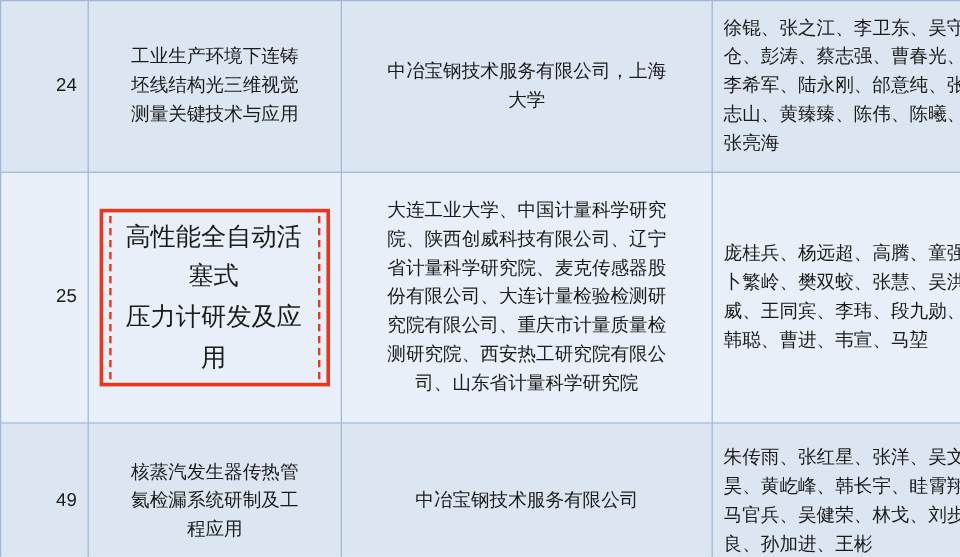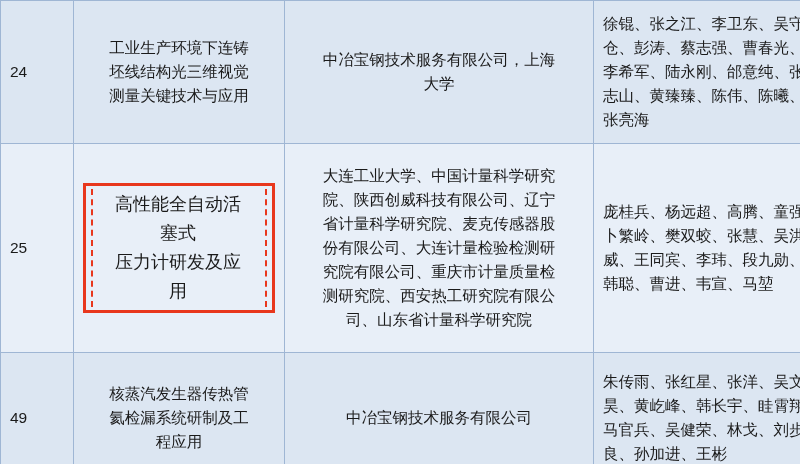--- a/index.html
+++ b/index.html
@@ -28,21 +28,21 @@
   table.award-table td {
     border: 1px solid #9fb6d4;
     vertical-align: middle;
     color: #1a1a1a;
     font-size: 15.5px;
     line-height: 1.55;
     padding: 6px 9px;
   }
   td.col-index {
     width: 54px;
-    text-align: left;
+    text-align: right;
     font-size: 16px;
   }
   td.col-project {
     width: 192px;
     text-align: center;
   }
   td.col-org {
     width: 290px;
     text-align: center;
   }
@@ -85,22 +85,22 @@
     width: 0;
     border-left: 2px dashed #e8371d;
     pointer-events: none;
   }
   .highlight-wrap .hl-dash-left { left: 8px; }
   .highlight-wrap .hl-dash-right { right: 8px; }
   .highlight-wrap .hl-text {
     position: relative;
     display: block;
     white-space: pre-line;
-    padding: 0 20px;
-    font-size: 18px;
+    padding: 0 10px;
+    font-size: 21px;
     line-height: 1.6;
   }
 </style>
 </head>
 <body>
 
 <div id="sheet">
   <table class="award-table">
     <tbody>
       <tr class="row-24">

